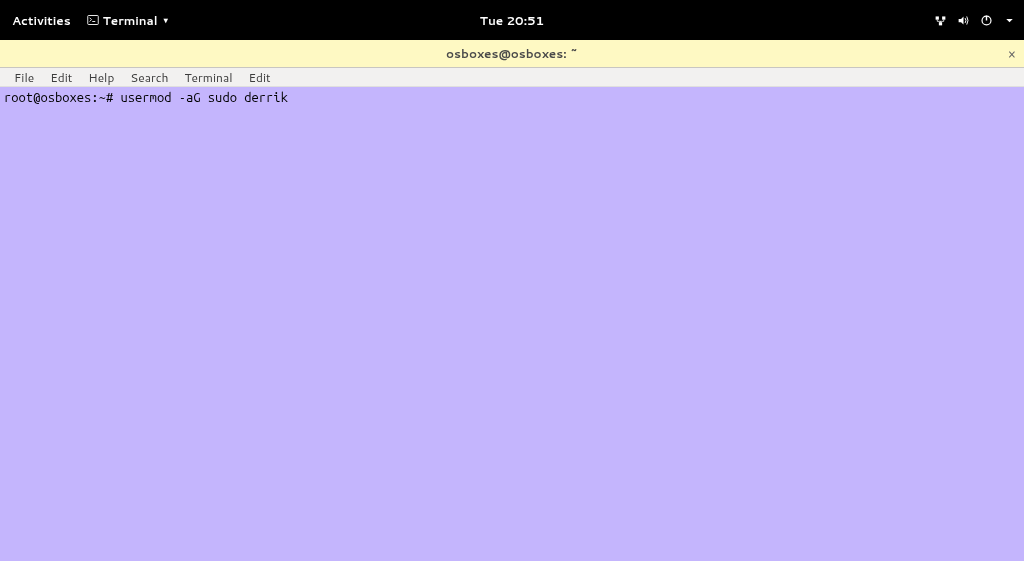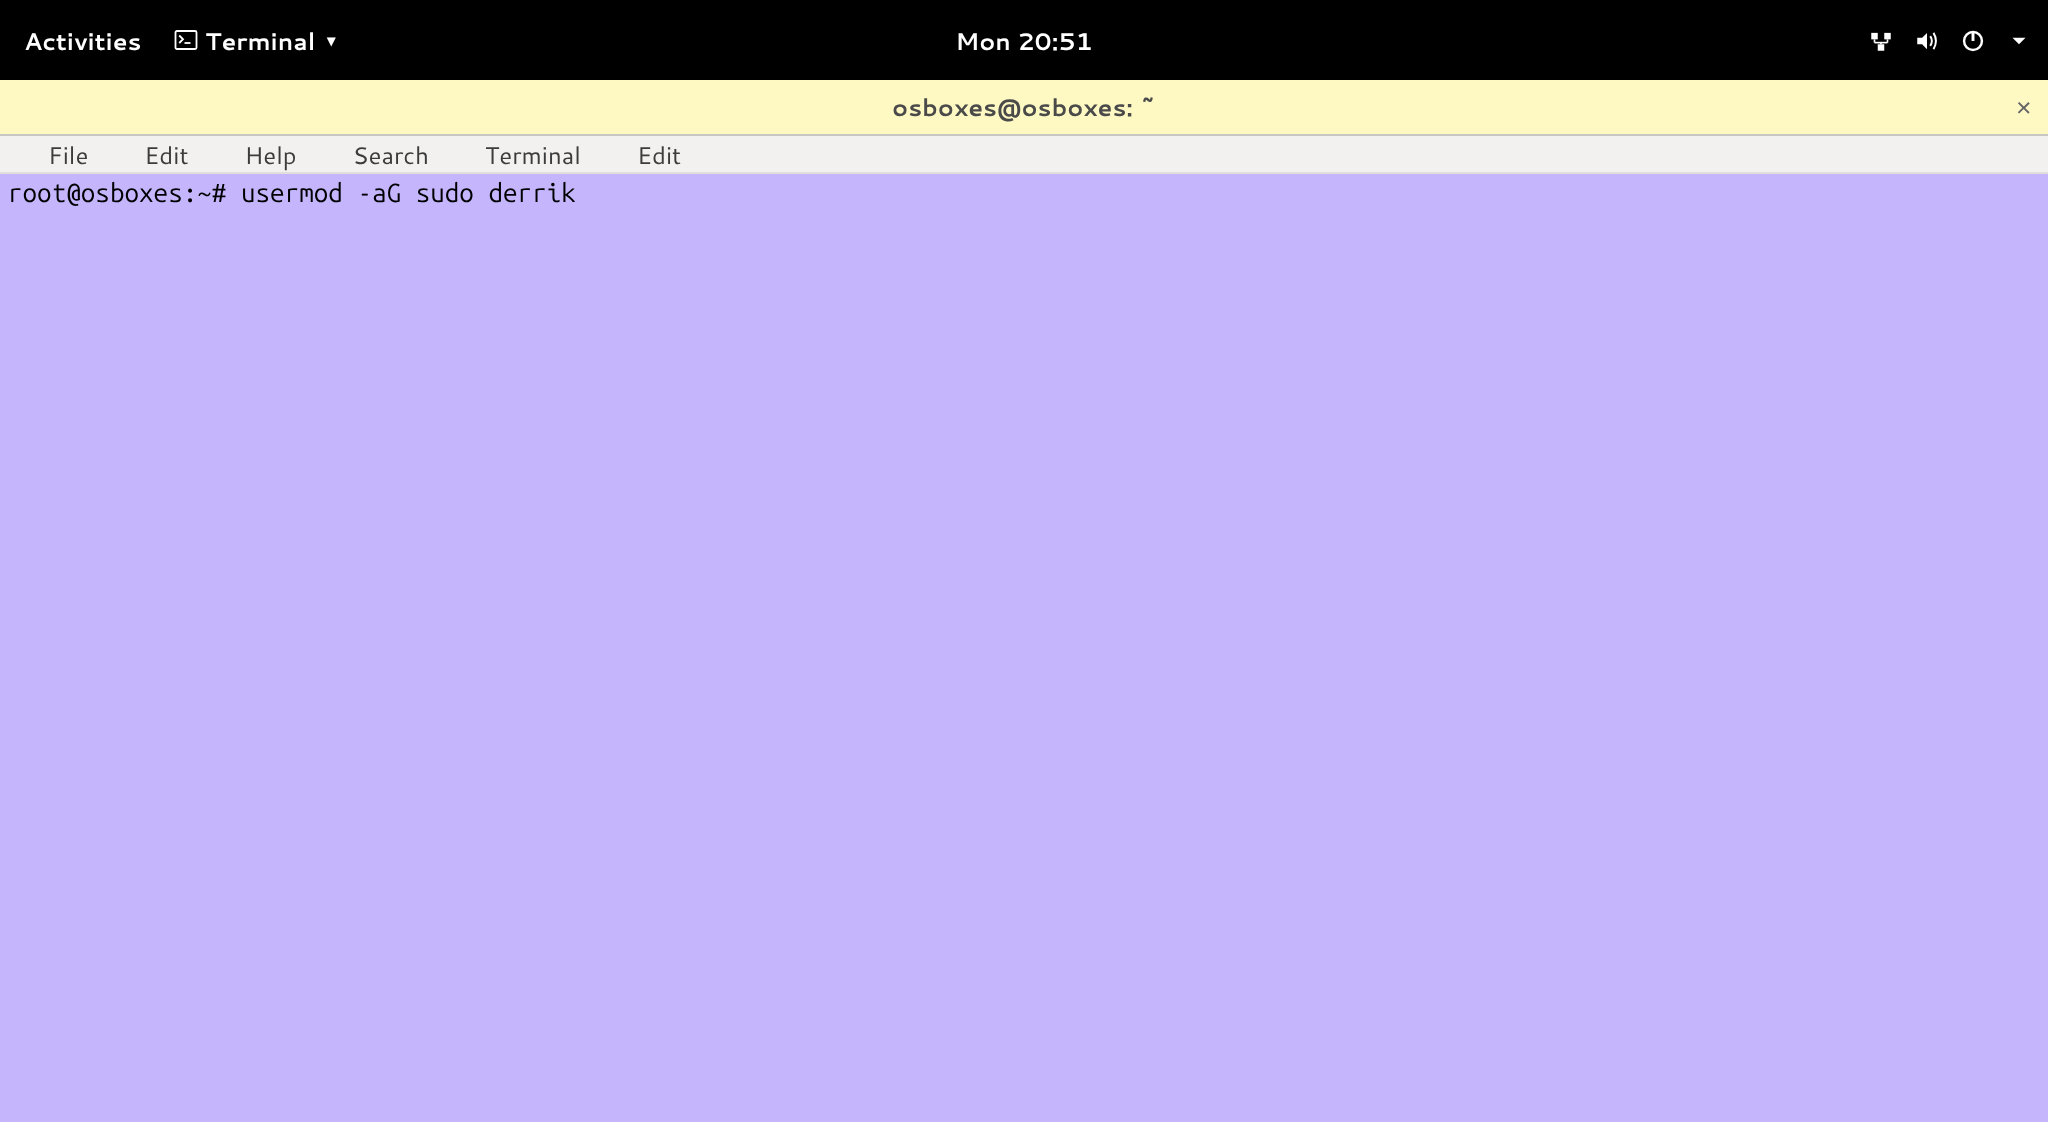--- a/index.html
+++ b/index.html
@@ -99,22 +99,22 @@
       font-size: 13px;
       cursor: pointer;
       font-weight: normal;
     }
     .menubar {
       background: #f2f1f0;
       border-bottom: 1px solid #e0dfde;
       height: 19px;
       display: flex;
       align-items: center;
-      padding: 0 16px;
-      gap: 12px;
+      padding: 0 6px;
+      gap: 0;
       font-size: 12px;
       color: #3c3c3c;
     }
     .menubar-item {
       padding: 2px 8px;
       cursor: pointer;
     }
     .terminal-body {
       background: #c4b5fd;
       padding: 2px 4px;
@@ -140,21 +140,21 @@
         <svg viewBox="0 0 16 16">
             <rect x="1" y="2" width="14" height="12" rx="1" fill="none" stroke="#fff" stroke-width="1.2"></rect>
             <path d="M3.5 5 L6 7.5 L3.5 10" fill="none" stroke="#fff" stroke-width="1.2"></path>
             <line x1="7" y1="10" x2="11" y2="10" stroke="#fff" stroke-width="1.2"></line>
           </svg>
       </span>
       <span>Terminal</span>
       <span class="dropdown-arrow">▾</span>
     </span>
   </div>
-  <div class="top-panel-center">Mon 20:51</div>
+  <div class="top-panel-center">Tue 20:51</div>
   <div class="top-panel-right">
     <span class="tray-icon">
       <svg viewBox="0 0 16 16">
           <rect x="2" y="3" width="4" height="4" fill="#fff"></rect>
           <rect x="10" y="3" width="4" height="4" fill="#fff"></rect>
           <rect x="6" y="10" width="4" height="4" fill="#fff"></rect>
           <line x1="4" y1="7" x2="4" y2="9" stroke="#fff" stroke-width="1"></line>
           <line x1="12" y1="7" x2="12" y2="9" stroke="#fff" stroke-width="1"></line>
           <line x1="4" y1="9" x2="12" y2="9" stroke="#fff" stroke-width="1"></line>
           <line x1="8" y1="9" x2="8" y2="10" stroke="#fff" stroke-width="1"></line>

